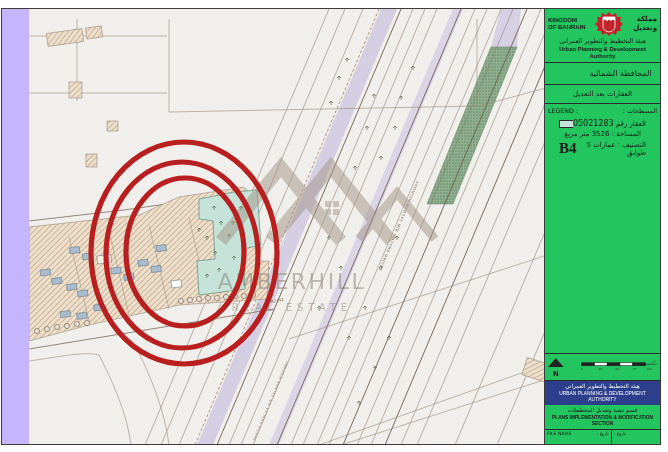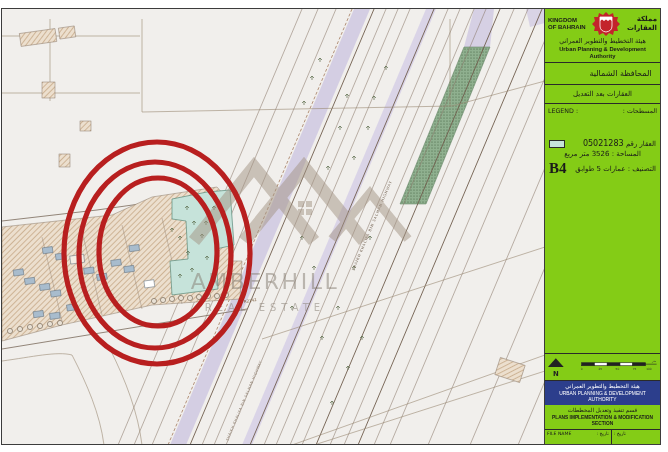--- a/index.html
+++ b/index.html
@@ -5,39 +5,39 @@
   html,body{margin:0;padding:0;}
   body{
     width:668px;height:452px;background:#ffffff;position:relative;overflow:hidden;
     font-family:"DejaVu Sans","Liberation Sans",sans-serif;color:#1a1a1a;
     -webkit-font-smoothing:antialiased;
   }
   .sheet{
     position:absolute;top:8px;left:1px;width:660px;height:437px;
     border:1px solid #3c3c3c;background:#f1efec;display:flex;box-sizing:border-box;
   }
-  .map-area{flex:1;position:relative;overflow:hidden;background:#3b82f6;}
+  .map-area{flex:1;position:relative;overflow:hidden;background:#c4b5fd;padding-left:27px;}
   .map-area svg{display:block;}
   .sidebar{
-    width:116px;background:#84cc16;border-left:1px solid #3c3c3c;box-sizing:border-box;
+    width:116px;background:#22c55e;border-left:1px solid #3c3c3c;box-sizing:border-box;
     display:flex;flex-direction:column;
   }
   .sb-header{padding:3px 3px 2px;border-bottom:1px solid #2a2a2a;}
   .sb-header-top{display:flex;align-items:center;justify-content:space-between;}
   .kingdom-en{font-size:6px;font-weight:bold;line-height:1.2;font-family:"Liberation Sans",sans-serif;}
   .kingdom-ar{font-size:7px;font-weight:bold;text-align:right;line-height:1.25;}
   .authority-lines{text-align:center;margin-top:2px;}
   .authority-ar{font-size:6.5px;line-height:1.2;}
   .authority-en{font-size:5.8px;font-weight:bold;line-height:1.25;font-family:"Liberation Sans",sans-serif;}
   .sb-row{border-bottom:1px solid #2a2a2a;text-align:center;padding:6px 2px;}
   .row-gov{font-size:8px;padding-left:38px;}
   .row-block{font-size:9.5px;padding:7px 2px;}
   .row-sub{font-size:7px;padding:5px 18px;}
   .legend-head{display:flex;justify-content:space-between;padding:3px 3px 1px;font-size:6.3px;}
-  .legend-body{padding:2px 4px 4px;font-size:7px;margin-top:20px;}
+  .legend-body{padding:2px 14px 4px;font-size:7px;}
   .legend-line{margin:2px 0;}
   .prop-line{display:flex;justify-content:space-between;align-items:center;}
   .prop-text{white-space:nowrap;}
   .prop-num{font-size:8px;letter-spacing:.3px;}
   .swatch{width:16px;height:8px;display:inline-block;}
   .area-line{text-align:center;}
   .class-line{display:flex;justify-content:space-between;align-items:center;}
   .class-code{font-size:15px;font-weight:bold;font-family:Liberation Serif, serif;}
   .sb-spacer{flex:1;}
   .sb-footer{border-top:1px solid #2a2a2a;}
@@ -257,21 +257,21 @@
           <div>KINGDOM</div>
           <div>OF BAHRAIN</div>
         </div>
         <svg width="28" height="24" viewBox="0 0 28 24">
           <polygon points="14,0 17,3 21,1 22,5 26,5 25,9 28,12 25,15 26,19 22,19 21,23 17,21 14,24 11,21 7,23 6,19 2,19 3,15 0,12 3,9 2,5 6,5 7,1 11,3" fill="#c3242b"></polygon>
           <path d="M8,5 h12 v9 q0,5 -6,6 q-6,-1 -6,-6 z" fill="#c3242b" stroke="#ffffff" stroke-width="0.8"></path>
           <path d="M8,5 h12 v4 l-2,-1.6 -2,1.6 -2,-1.6 -2,1.6 -2,-1.6 -2,1.6 z" fill="#ffffff"></path>
         </svg>
         <div class="kingdom-ar" dir="rtl">
           <div>مملكة</div>
-          <div>العقارات</div>
+          <div>وتعديل</div>
         </div>
       </div>
       <div class="authority-lines">
         <div class="authority-ar" dir="rtl">هيئة التخطيط والتطوير العمراني</div>
         <div class="authority-en">Urban Planning &amp; Development Authority</div>
       </div>
     </div>
 
     <div class="sb-row row-gov" dir="rtl">المحافظة الشمالية</div>
     <div class="sb-row row-sub" dir="rtl">العقارات بعد التعديل</div>

